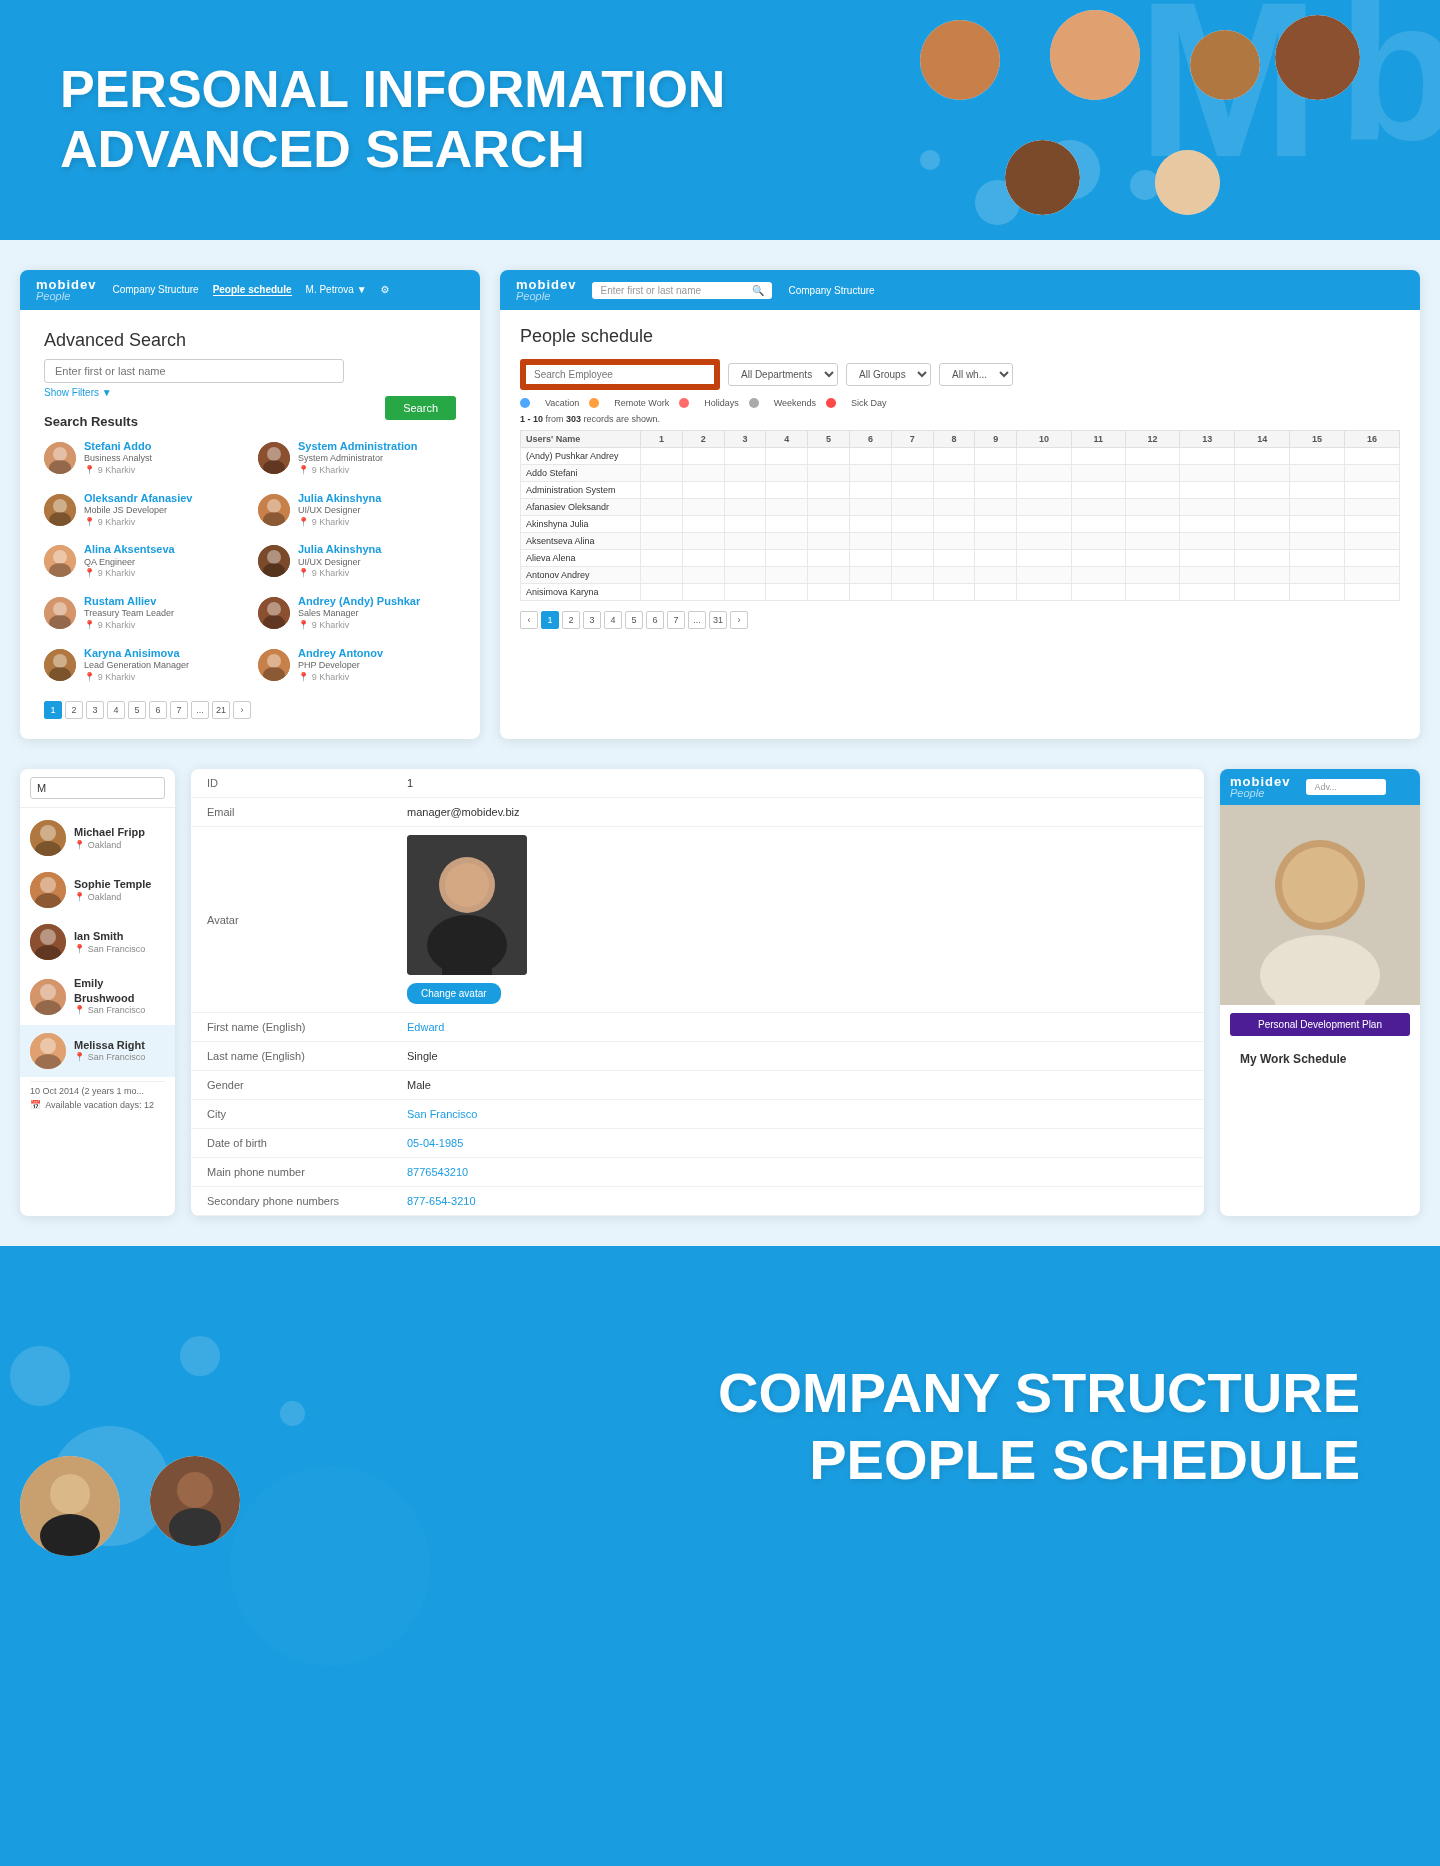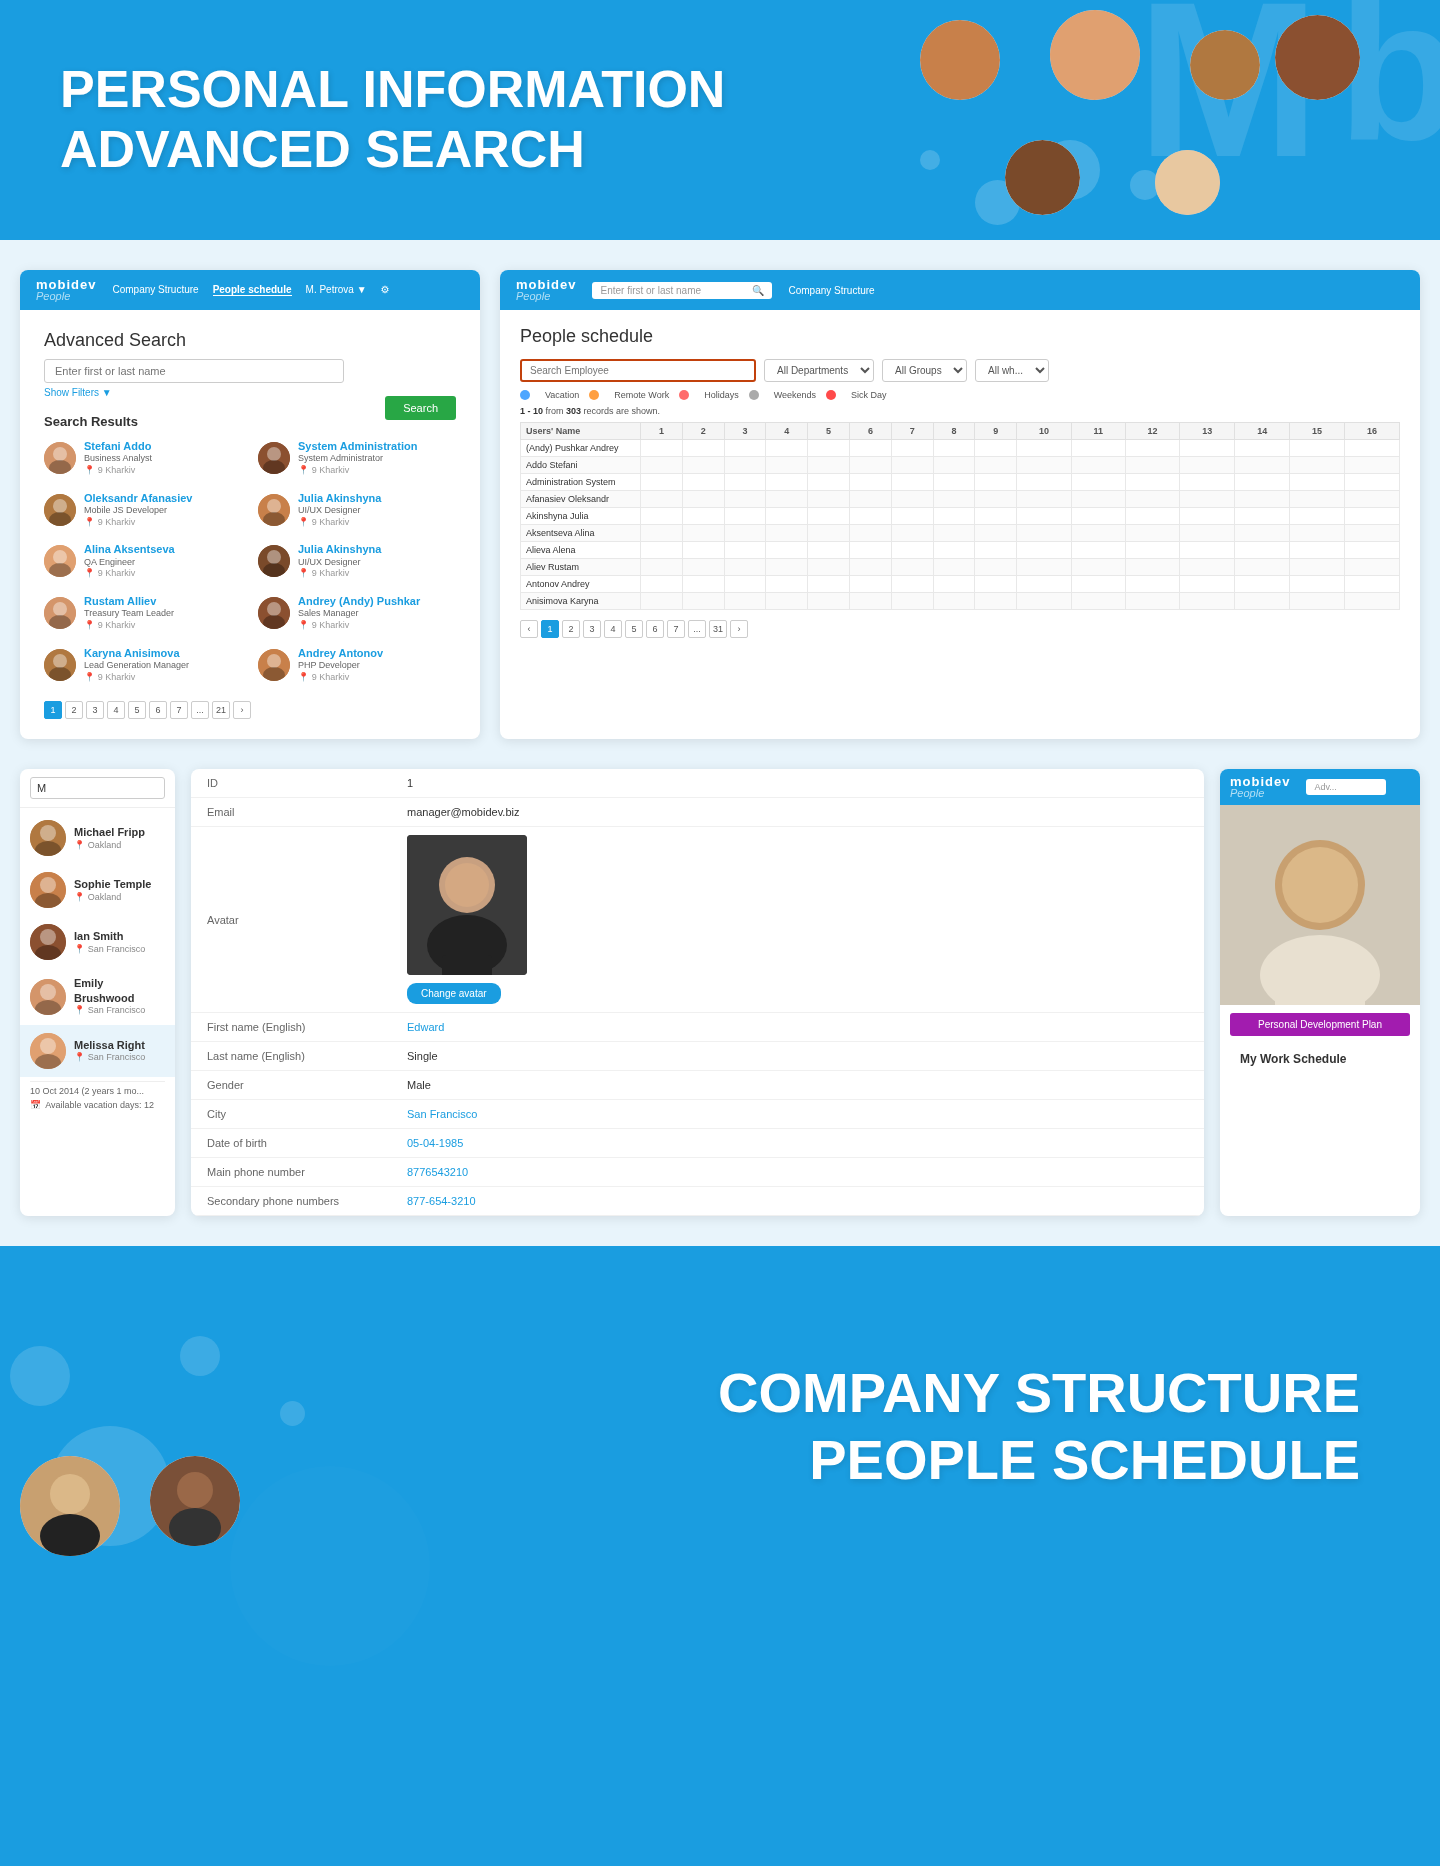--- a/index.html
+++ b/index.html
@@ -142,22 +142,22 @@
       cursor: pointer; color: #555;
     }
     .page-btn.active { background: #1a9de0; color: white; border-color: #1a9de0; }
 
     
     .right-panel { flex: 1; }
     .right-panel .panel-body { padding: 16px 20px; }
     .schedule-title { font-size: 18px; font-weight: 400; color: #333; margin-bottom: 12px; }
     .schedule-filters { display: flex; gap: 8px; margin-bottom: 8px; align-items: center; }
     .schedule-search {
-      border: 2px solid #c2410c; border-radius: 3px;
-      padding: 4px 8px; font-size: 10px; color: #999; width: 236px;
+      border: 6px solid #c2410c; border-radius: 3px;
+      padding: 4px 8px; font-size: 10px; color: #999; width: 200px;
     }
     .schedule-select {
       border: 1px solid #ccc; border-radius: 3px;
       padding: 4px 8px; font-size: 10px; color: #555;
       background: white;
     }
     .legend { display: flex; gap: 10px; margin-bottom: 6px; align-items: center; }
     .legend-item { display: flex; align-items: center; gap: 15px; font-size: 9px; color: #555; }
     .legend-dot { width: 10px; height: 10px; border-radius: 50%; }
     .records-info { font-size: 9px; color: #555; margin-bottom: 6px; }
@@ -254,21 +254,21 @@
     }
     .profile-photo-area {
       background: #e8e8e8;
       height: 200px;
       display: flex;
       align-items: center;
       justify-content: center;
       overflow: hidden;
     }
     .dev-plan-btn {
-      background: #a21caf; color: white; border: none;
+      background: #4c1d95; color: white; border: none;
       width: calc(100% - 20px); margin: 8px 10px;
       border-radius: 3px; padding: 6px; font-size: 10px; cursor: pointer; display: block;
     }
     .work-schedule-title {
       padding: 8px 20px; font-size: 12px; font-weight: 600; color: #333;
     }
 
     
     .bottom-hero {
       background: #1a9de0;
@@ -737,39 +737,20 @@
               <td></td>
               <td></td>
               <td></td>
               <td></td>
               <td></td>
               <td></td>
               <td></td>
             </tr>
             <tr>
               <td class="name-col">Alieva Alena</td>
-              <td></td>
-              <td></td>
-              <td></td>
-              <td></td>
-              <td></td>
-              <td></td>
-              <td></td>
-              <td></td>
-              <td></td>
-              <td></td>
-              <td></td>
-              <td></td>
-              <td></td>
-              <td></td>
-              <td></td>
-              <td></td>
-            </tr>
-            <tr>
-              <td class="name-col">Aliev Rustam</td>
               <td></td>
               <td></td>
               <td></td>
               <td></td>
               <td></td>
               <td></td>
               <td></td>
               <td></td>
               <td></td>
               <td></td>

